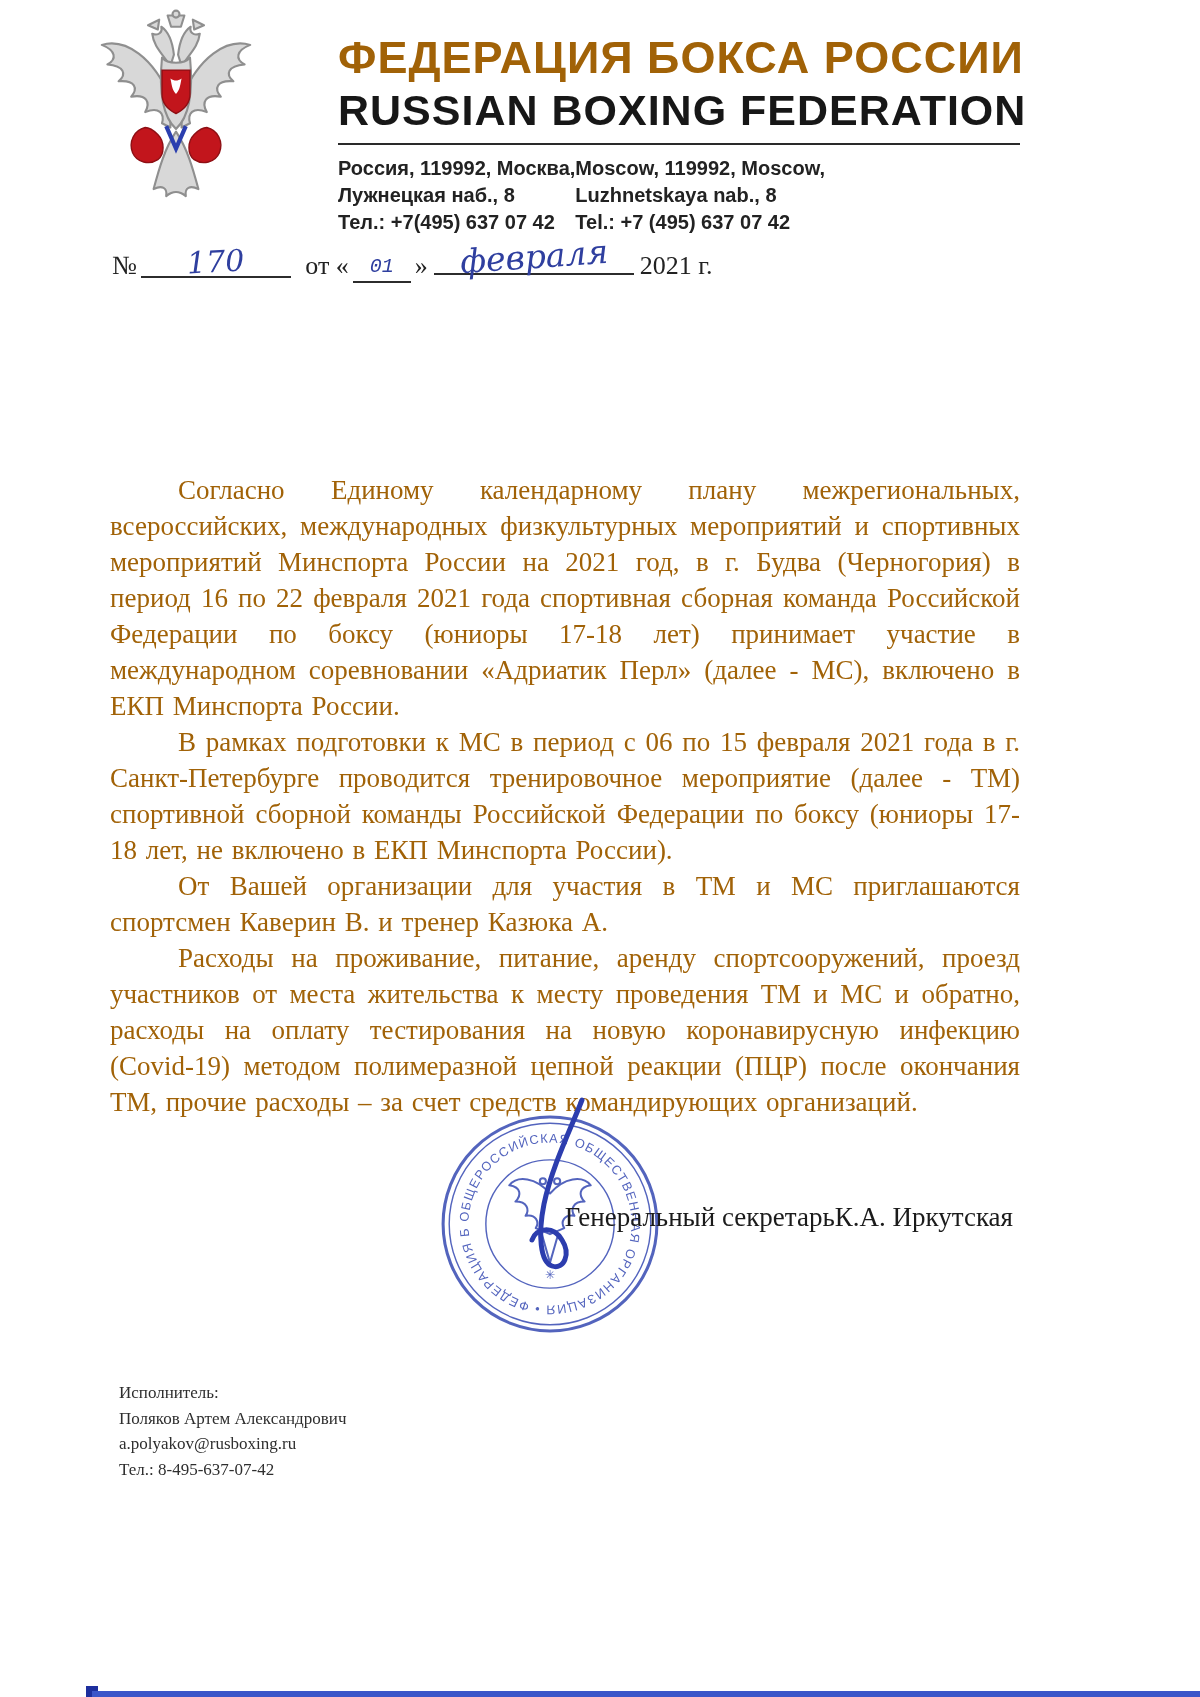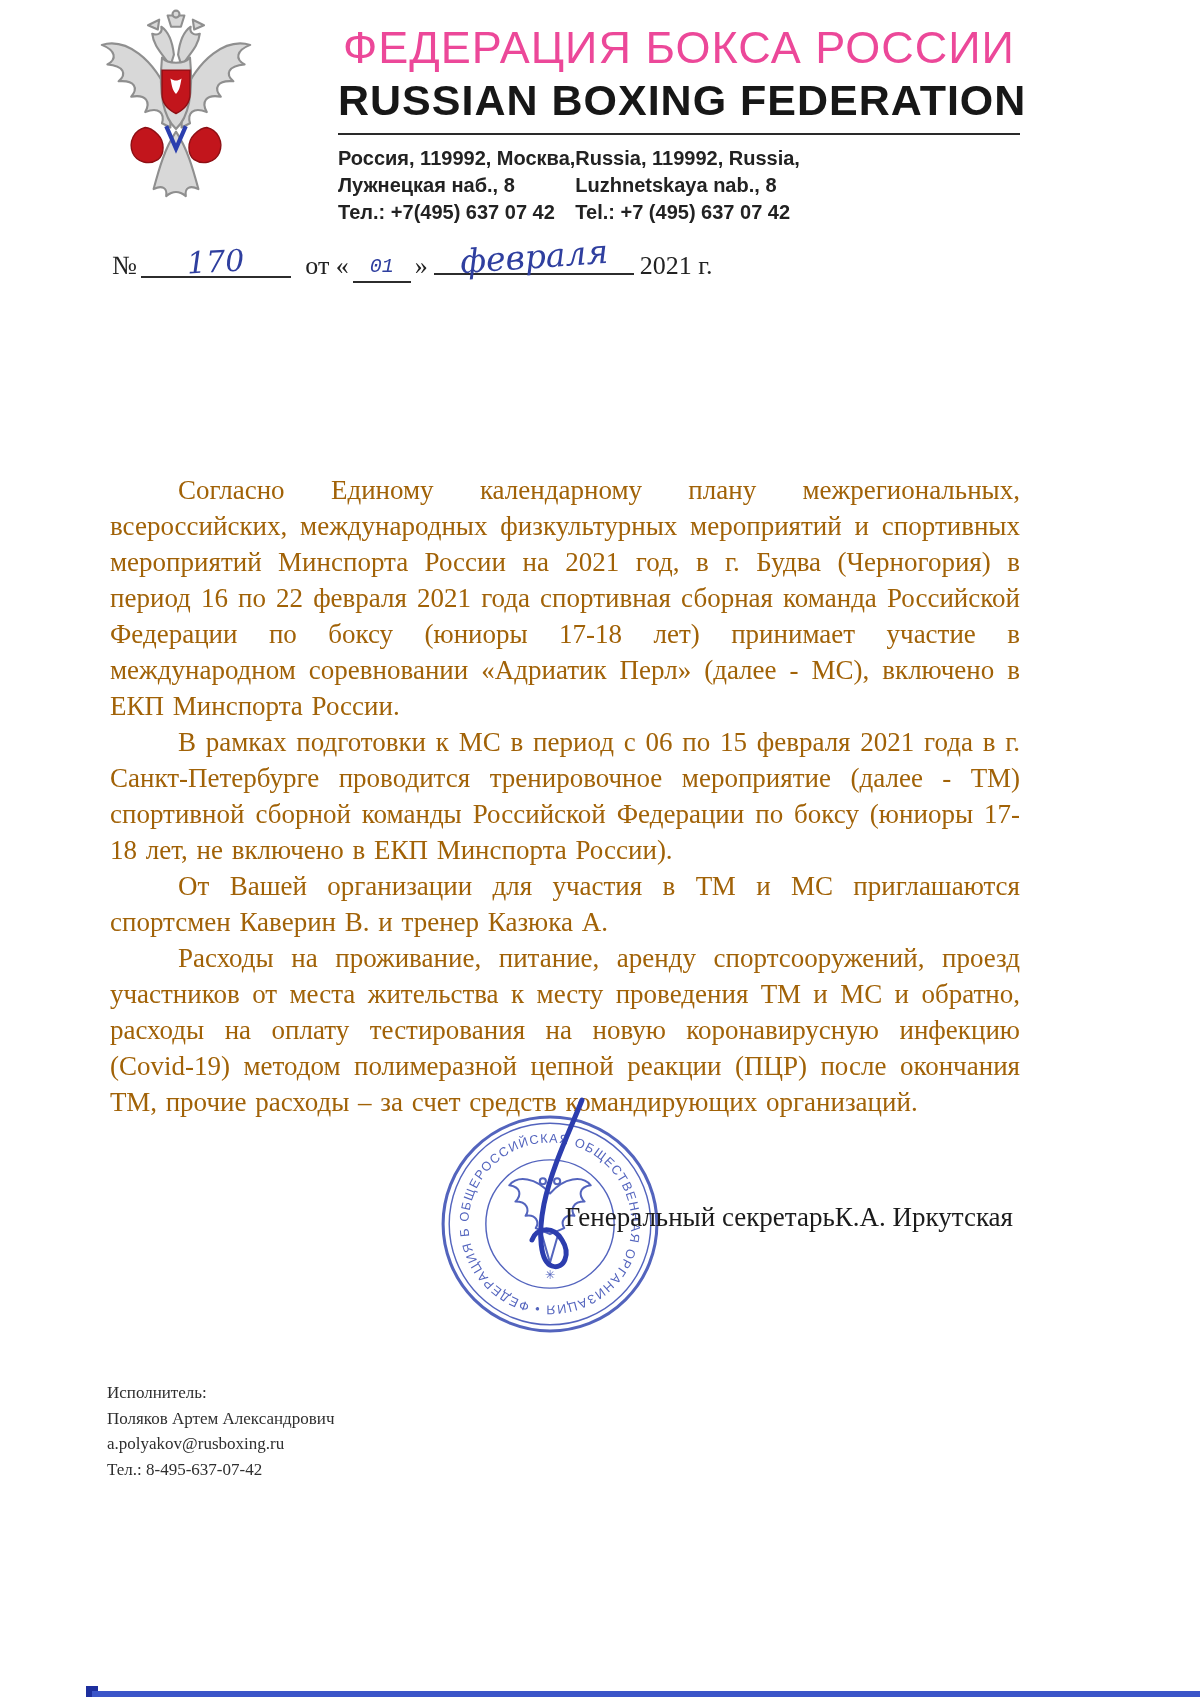--- a/index.html
+++ b/index.html
@@ -6,22 +6,22 @@
   .page{
     position:relative;width:1200px;height:1697px;margin:0 auto;
     background:#ffffff;overflow:hidden;
     font-family:"Liberation Serif", serif;color:#1c1c1c;
   }
   
   .emblem{position:absolute;left:92px;top:8px;width:168px;height:232px;}
   .emblem svg{width:100%;height:100%;}
   .head-text{position:absolute;left:338px;top:22px;width:682px;}
   .title-ru{
-    font-family:"Liberation Sans", sans-serif;font-weight:400;
-    font-size:45px;letter-spacing:1px;text-align:center;color:#ec4899;white-space:nowrap;
+    font-family:"Liberation Sans", sans-serif;font-weight:700;
+    font-size:45px;letter-spacing:1px;text-align:center;color:#a16207;white-space:nowrap;margin-top:10px;
   }
   .title-en{
     font-family:"Liberation Sans", sans-serif;font-weight:700;
     font-size:43px;letter-spacing:1px;text-align:center;color:#171717;margin-top:2px;white-space:nowrap;
   }
   .head-rule{height:2px;background:#2a2a2a;margin:8px 0 10px 0;}
   .addresses{display:flex;}
   .addr{
     font-family:"Liberation Sans", sans-serif;font-weight:700;
     font-size:20px;line-height:1.35;color:#222;text-align:left;
@@ -61,21 +61,21 @@
   .sig-row{
     position:absolute;left:107px;top:1202px;width:906px;
     display:flex;justify-content:flex-end;font-size:27px;color:#1b1b1b;
   }
   .stamp{position:absolute;left:438px;top:1112px;width:224px;height:224px;opacity:.88;filter:blur(.3px);}
   .stamp svg{width:100%;height:100%;}
   .signature-stroke{position:absolute;left:498px;top:1092px;width:130px;height:200px;}
   .signature-stroke svg{width:100%;height:100%;}
   
   .footer{
-    position:absolute;left:107px;top:1380px;font-size:17px;line-height:1.5;color:#2e2e2e;
+    position:absolute;left:119px;top:1380px;font-size:17px;line-height:1.5;color:#2e2e2e;
   }
   
   .scan-line{position:absolute;left:92px;right:0;bottom:0;height:6px;background:#3b55c9;}
   .scan-dot{position:absolute;left:86px;bottom:0;width:12px;height:11px;background:#1d2f9e;}
 </style>
 </head>
 <body>
 
 <div class="page">
 
@@ -110,21 +110,21 @@
     <div class="title-ru">ФЕДЕРАЦИЯ БОКСА РОССИИ</div>
     <div class="title-en">RUSSIAN BOXING FEDERATION</div>
     <div class="head-rule"></div>
     <div class="addresses">
       <div class="addr addr-ru">
         <div>Россия, 119992, Москва,</div>
         <div>Лужнецкая наб., 8</div>
         <div>Тел.: +7(495) 637 07 42</div>
       </div>
       <div class="addr addr-en">
-        <div>Russia, 119992, Russia,</div>
+        <div>Moscow, 119992, Moscow,</div>
         <div>Luzhnetskaya nab., 8</div>
         <div>Tel.: +7 (495) 637 07 42</div>
       </div>
     </div>
   </div>
 
   <div class="ref-line">
     <span>№</span><span class="blank blank-num"><span class="hand hand-num">170</span></span>
     <span>от «</span><span class="blank blank-day"><span class="hand hand-day">01</span></span><span>»</span><span class="blank blank-month"><span class="hand hand-month">февраля</span></span><span>2021 г.</span>
   </div>

